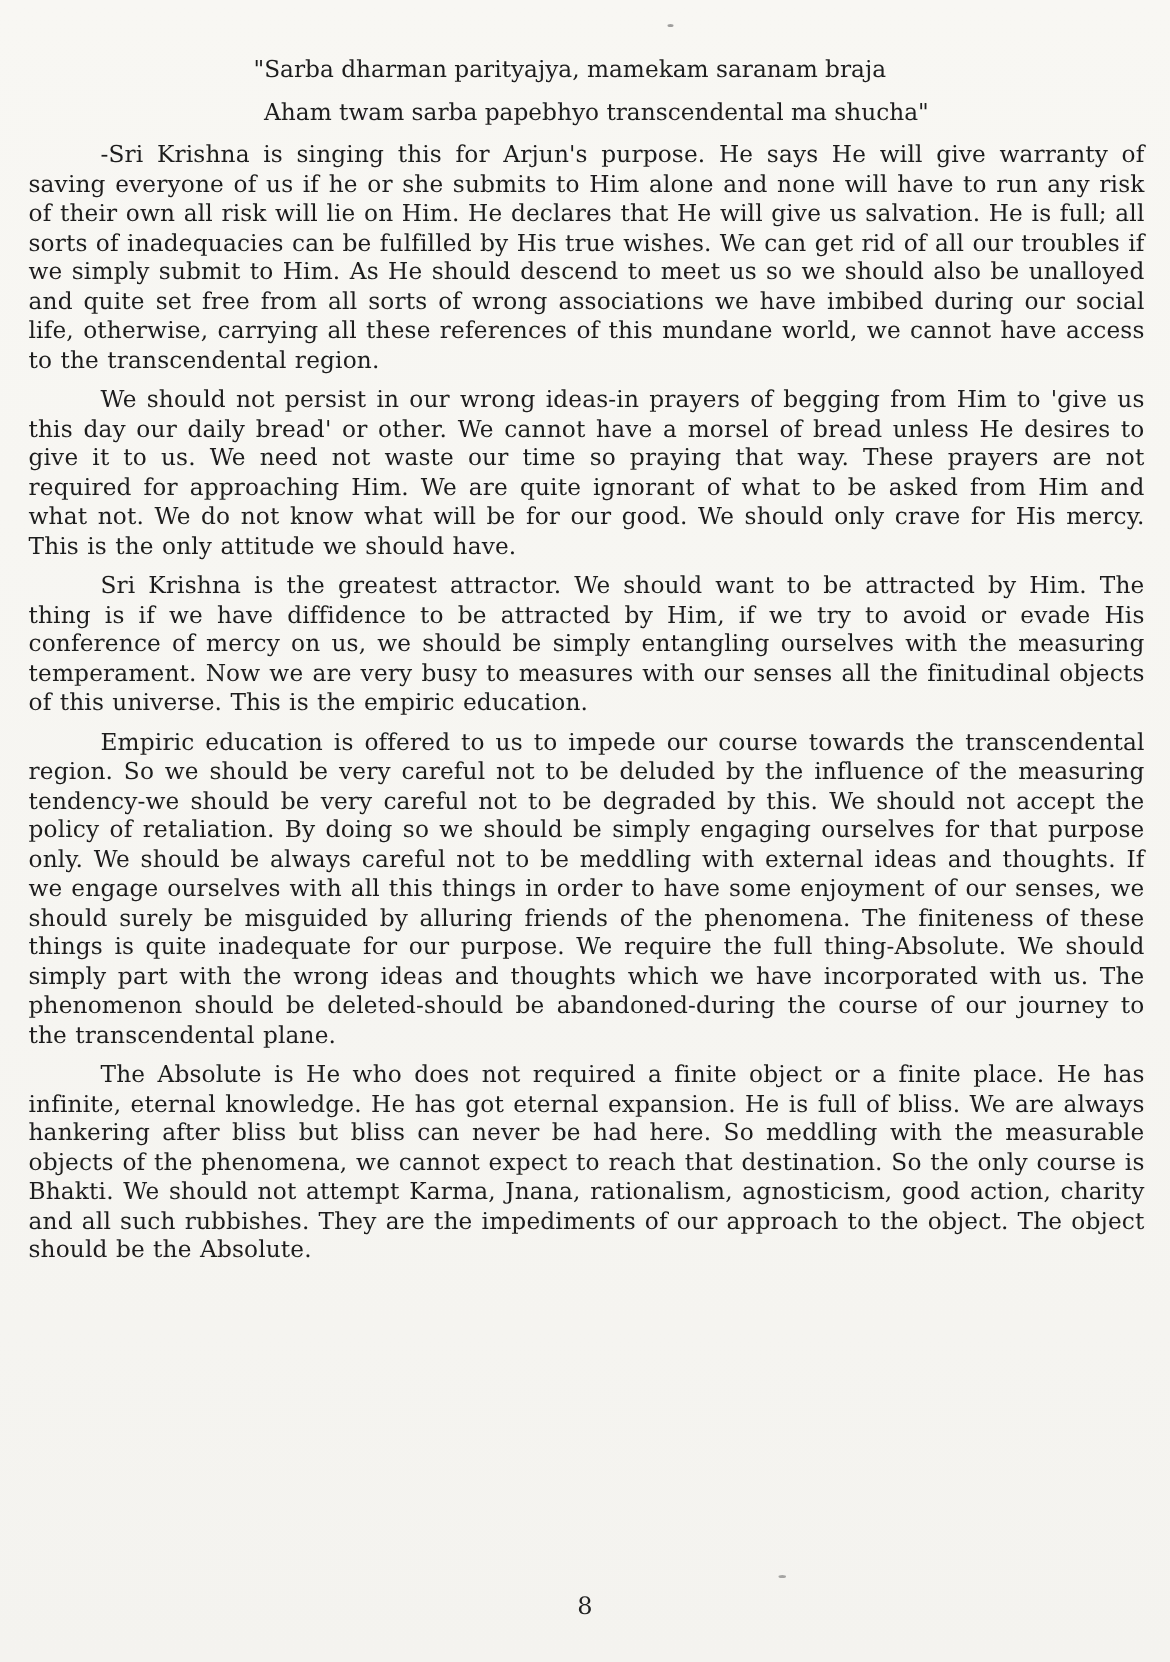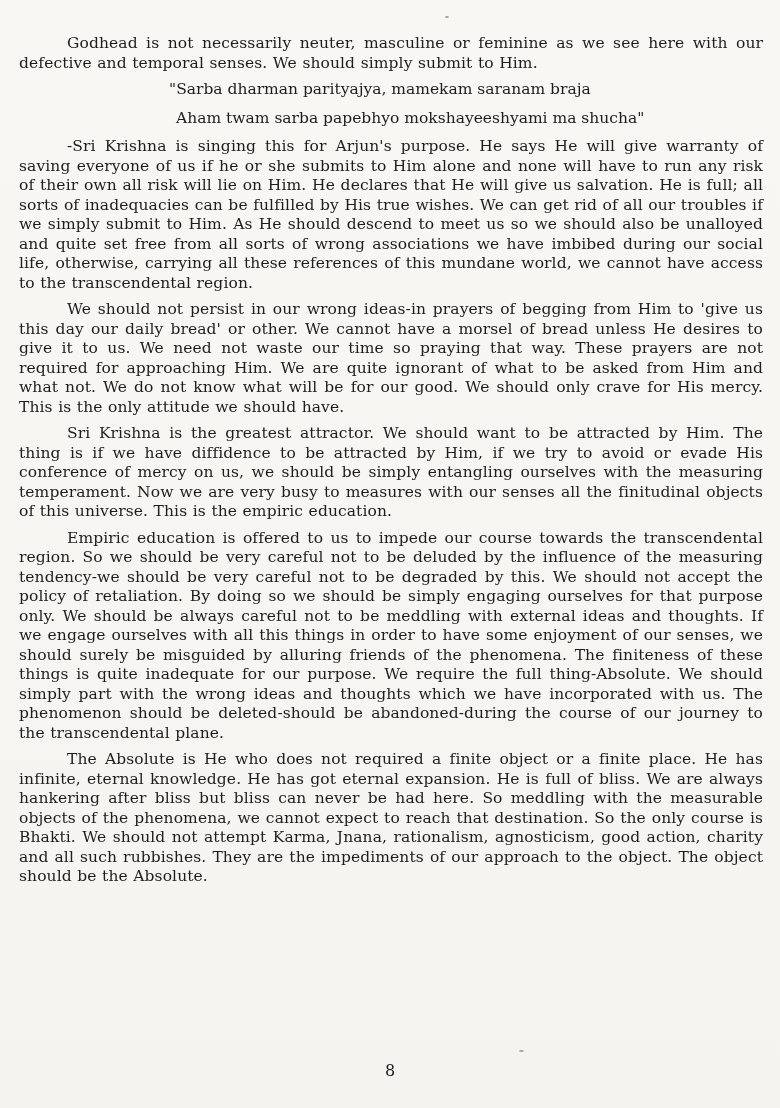--- a/index.html
+++ b/index.html
@@ -75,25 +75,24 @@
       height: 2px;
       opacity: 0.5;
     }
   </style>
 </head>
 <body>
 
 <div class="page">
   <div class="speck speck-top"></div>
 
-  <p class="body-par">Godhead is not necessarily neuter, masculine or feminine as we see here with our defective and temporal senses. We should simply submit to Him.</p>
 
   <div class="verse">
     <div class="verse-line">"Sarba dharman parityajya, mamekam saranam braja</div>
-    <div class="verse-line">Aham twam sarba papebhyo mokshayeeshyami ma shucha"</div>
+    <div class="verse-line">Aham twam sarba papebhyo transcendental ma shucha"</div>
   </div>
 
   <p class="body-par">-Sri Krishna is singing this for Arjun's purpose. He says He will give warranty of saving everyone of us if he or she submits to Him alone and none will have to run any risk of their own all risk will lie on Him. He declares that He will give us salvation. He is full; all sorts of inadequacies can be fulfilled by His true wishes. We can get rid of all our troubles if we simply submit to Him. As He should descend to meet us so we should also be unalloyed and quite set free from all sorts of wrong associations we have imbibed during our social life, otherwise, carrying all these references of this mundane world, we cannot have access to the transcendental region.</p>
 
   <p class="body-par">We should not persist in our wrong ideas-in prayers of begging from Him to 'give us this day our daily bread' or other. We cannot have a morsel of bread unless He desires to give it to us. We need not waste our time so praying that way. These prayers are not required for approaching Him. We are quite ignorant of what to be asked from Him and what not. We do not know what will be for our good. We should only crave for His mercy. This is the only attitude we should have.</p>
 
   <p class="body-par gap-above">Sri Krishna is the greatest attractor. We should want to be attracted by Him. The thing is if we have diffidence to be attracted by Him, if we try to avoid or evade His conference of mercy on us, we should be simply entangling ourselves with the measuring temperament. Now we are very busy to measures with our senses all the finitudinal objects of this universe. This is the empiric education.</p>
 
   <p class="body-par gap-above">Empiric education is offered to us to impede our course towards the transcendental region. So we should be very careful not to be deluded by the influence of the measuring tendency-we should be very careful not to be degraded by this. We should not accept the policy of retaliation. By doing so we should be simply engaging ourselves for that purpose only. We should be always careful not to be meddling with external ideas and thoughts. If we engage ourselves with all this things in order to have some enjoyment of our senses, we should surely be misguided by alluring friends of the phenomena. The finiteness of these things is quite inadequate for our purpose. We require the full thing-Absolute. We should simply part with the wrong ideas and thoughts which we have incorporated with us. The phenomenon should be deleted-should be abandoned-during the course of our journey to the transcendental plane.</p>
 

